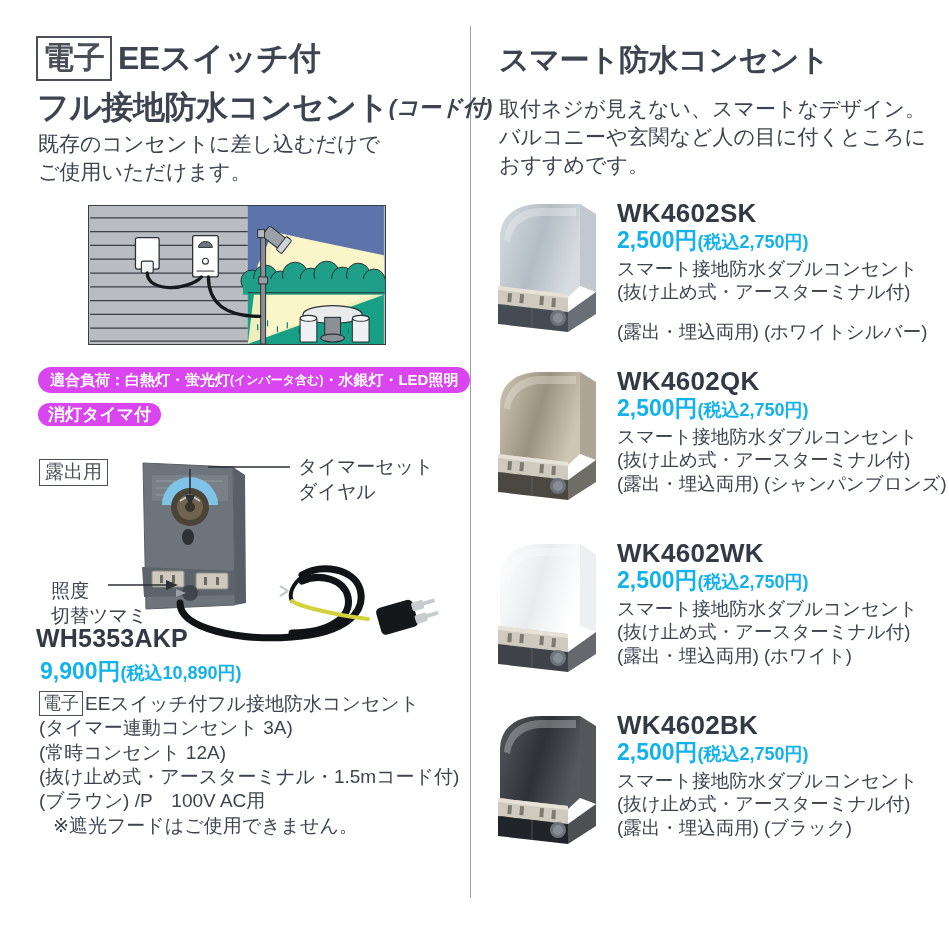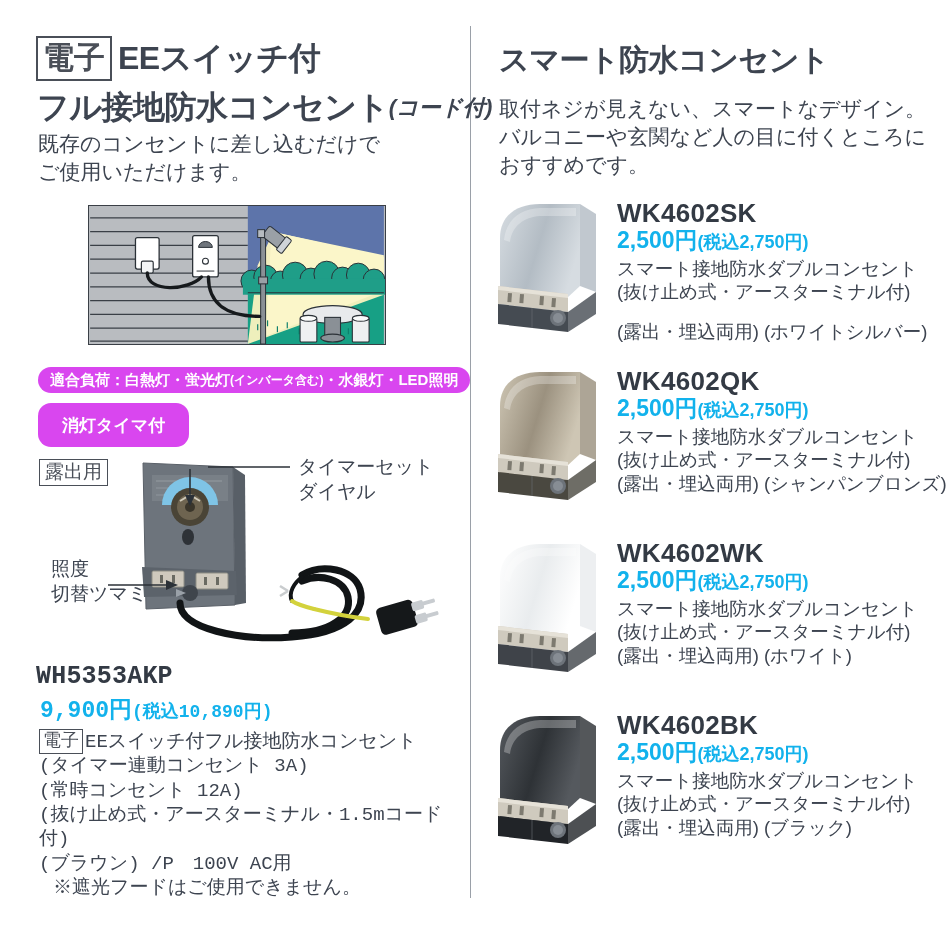--- a/index.html
+++ b/index.html
@@ -115,22 +115,22 @@
     position: absolute;
     left: 38px; top: 367px;
     height: 26px;
     padding: 0 12px;
     font-size: 15px;
   }
   .badge-wide .small { font-size: 12px; }
   .badge-a {
     position: absolute;
     left: 38px; top: 403px;
-    height: 44px;
-    padding: 0 24px;
+    height: 23px;
+    padding: 0 10px;
     font-size: 17px;
   }
   .badge-b {
     position: absolute;
     left: 175px; top: 403px;
     height: 28px;
     padding: 0 14px;
     font-size: 17px;
   }
 
@@ -154,21 +154,21 @@
   }
   .callout {
     position: absolute;
     font-size: 19px;
     line-height: 1.3;
     color: #3d4450;
     white-space: nowrap;
     z-index: 4;
   }
   .callout-tl { left: 268px; top: 10px; }
-  .callout-bl { left: 21px; top: 112px; text-align: left; }
+  .callout-bl { left: 21px; top: 134px; text-align: left; }
 
   
   .model {
     font-size: 25px;
     font-weight: 700;
     color: #333a44;
     letter-spacing: 0.2px;
   }
   .price {
     font-size: 23px;
@@ -416,21 +416,21 @@
       <div class="callout callout-tl">
         <div>タイマーセット</div>
         <div>ダイヤル</div>
       </div>
       <div class="callout callout-bl">
         <div>照度</div>
         <div>切替ツマミ</div>
       </div>
     </div>
 
-    <div style="position:absolute;left:36px;top:662px;font-family:Liberation Mono, monospace;">
+    <div style="position:absolute;left:36px;top:624px;">
       <div class="model">WH5353AKP</div>
       <div class="price" style="margin-top:3px;margin-left:4px;">
         <span>9,900円</span><span class="tax">(税込10,890円)</span>
       </div>
       <div class="spec" style="margin-top:4px;margin-left:3px;">
         <span class="spec-inline-tag">電子</span><span>EEスイッチ付フル接地防水コンセント</span>
       </div>
       <div class="spec" style="margin-left:3px;">(タイマー連動コンセント 3A)</div>
       <div class="spec" style="margin-left:3px;">(常時コンセント 12A)</div>
       <div class="spec" style="margin-left:3px;">(抜け止め式・アースターミナル・1.5mコード付)</div>

